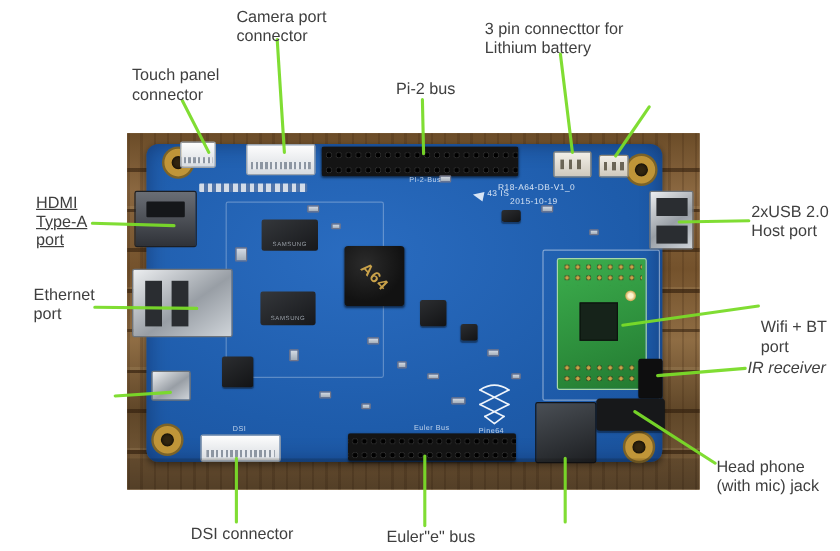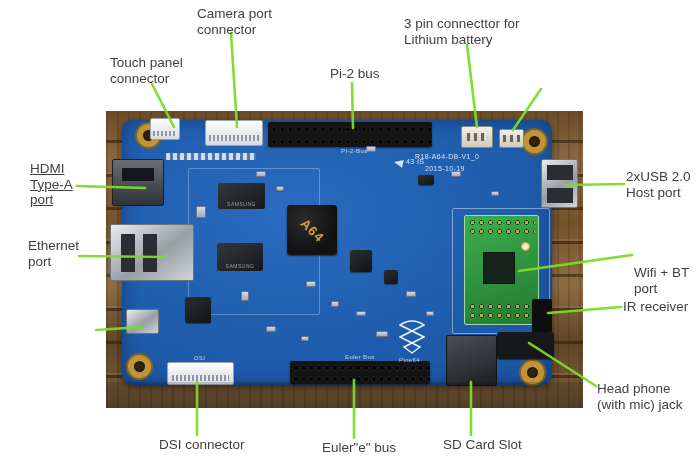--- a/index.html
+++ b/index.html
@@ -183,19 +183,18 @@
   </svg>
 
   <div class="callout" style="left:197px;top:6px;width:88px;">Camera port connector</div>
   <div class="callout" style="left:110px;top:55px;width:82px;">Touch panel connector</div>
   <div class="callout" style="left:330px;top:66px;width:60px;">Pi-2 bus</div>
   <div class="callout" style="left:404px;top:16px;width:126px;">3 pin connecttor for Lithium battery</div>
   <div class="callout" style="left:30px;top:161px;width:54px;text-decoration:underline;">HDMI Type-A port</div>
   <div class="callout" style="left:626px;top:169px;width:72px;">2xUSB 2.0 Host port</div>
   <div class="callout" style="left:28px;top:238px;width:64px;">Ethernet port</div>
   <div class="callout" style="left:634px;top:242px;width:64px;margin-top:23px;">Wifi + BT port</div>
-  <div class="callout" style="left:623px;top:299px;width:76px;">IR receiver</div>
+  <div class="callout" style="left:623px;top:299px;width:76px;font-style:italic;">IR receiver</div>
   <div class="callout" style="left:159px;top:437px;width:120px;">DSI connector</div>
   <div class="callout" style="left:597px;top:381px;width:100px;">Head phone (with mic) jack</div>
   <div class="callout" style="left:322px;top:440px;width:100px;">Euler"e" bus</div>
-  <div class="callout" style="left:443px;top:437px;width:100px;">SD Card Slot</div>
 
 </div>
 
 </body></html>

